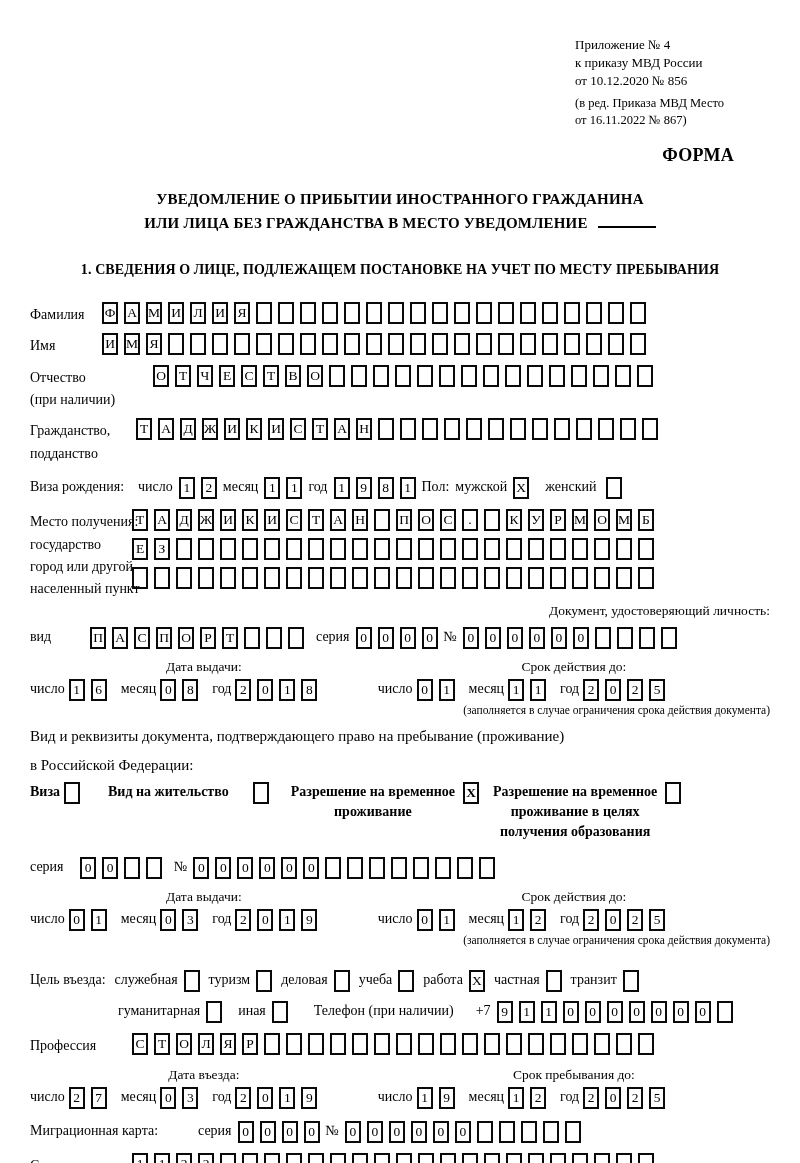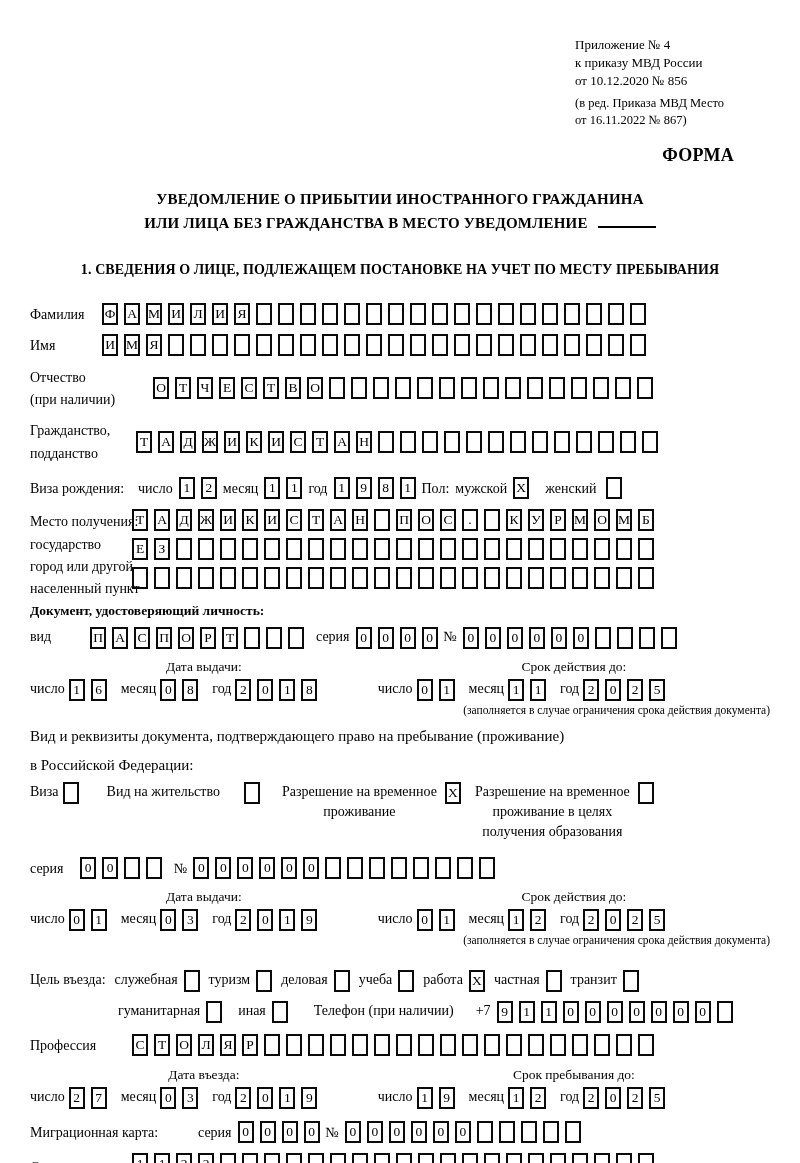--- a/index.html
+++ b/index.html
@@ -9,49 +9,49 @@
     font-family:"Liberation Serif","DejaVu Serif",serif; color:#000;
     padding:36px 30px 20px 30px; font-size:14px; position:relative; overflow:hidden;
   }
   .hdr-block { margin-left:545px; font-size:13px; line-height:1.38; }
   .hdr-block .sub { margin-top:5px; font-size:12.5px; }
   .forma { text-align:right; padding-right:36px; font-weight:bold; font-size:18px; margin-top:16px; letter-spacing:.3px; }
   .title { text-align:center; font-weight:bold; font-size:15px; margin-top:22px; line-height:1.55; letter-spacing:.2px; }
   .title-underline { display:inline-block; width:58px; border-bottom:2px solid #000; height:1em; vertical-align:baseline; margin-left:10px; }
   .sec-head { text-align:center; font-weight:bold; font-size:14px; margin-top:27px; letter-spacing:.1px; white-space:nowrap; }
 
-  .row { display:flex; flex-wrap:nowrap; align-items:center; margin-top:7px; }
+  .row { display:flex; flex-wrap:nowrap; align-items:flex-start; margin-top:7px; }
   .lblcol { flex:0 0 auto; line-height:1.6; padding-top:2px; white-space:nowrap; }
   .w72 { width:72px; } .w123 { width:123px; } .w106 { width:106px; } .w102 { width:102px; }
   .boxes { display:inline-flex; flex-wrap:nowrap; }
   .cell {
     display:inline-flex; width:16px; height:22px; border:2px solid #0a0a0a; margin-right:6px;
     align-items:center; justify-content:center; font-size:13.5px; line-height:18px; flex:0 0 auto;
     font-family:"Liberation Serif","DejaVu Serif",serif;
   }
   .stackrows .boxline { margin-bottom:7px; }
   .inline-lbl { white-space:nowrap; padding-top:2px; }
   .gap6 { margin-left:6px; } .gap10 { margin-left:10px; } .gap14 { margin-left:14px; }
 
-  .center-bold { text-align:left; font-weight:bold; font-size:13.5px; margin-top:12px; }
+  .center-bold { text-align:right; font-weight:normal; font-size:13.5px; margin-top:12px; }
   .vid-row { display:flex; flex-wrap:nowrap; align-items:flex-start; margin-top:8px; }
 
   .date-cols { display:flex; margin-top:10px; }
   .date-col { }
   .date-col.left { width:47%; }
   .date-col.right { width:53%; }
   .date-head { text-align:center; font-size:13.5px; margin-bottom:4px; }
   .date-line { display:flex; align-items:flex-start; white-space:nowrap; }
   .date-line .lbl { padding-top:2px; margin-right:4px; }
   .date-line .boxes { margin-right:8px; }
   .note-right { text-align:right; font-size:11.5px; margin-top:3px; }
 
   .freeline { margin-top:12px; font-size:15px; }
   .chk-row { display:flex; align-items:flex-start; margin-top:8px; }
-  .chk-item { display:flex; align-items:flex-start; }
+  .chk-item { display:flex; align-items:flex-start;font-weight:bold; }
   .chk-item .cell { margin-left:8px; margin-right:0; }
   .chk-lines { text-align:center; line-height:1.45; }
   .purpose-row { display:flex; align-items:flex-start; margin-top:24px; white-space:nowrap; }
   .purpose-row .opt { display:flex; align-items:flex-start; margin-left:9px; }
   .purpose-row .opt .cell { margin-left:6px; margin-right:0; }
   .nowrap { white-space:nowrap; }
 </style>
 </head>
 <body>
 

